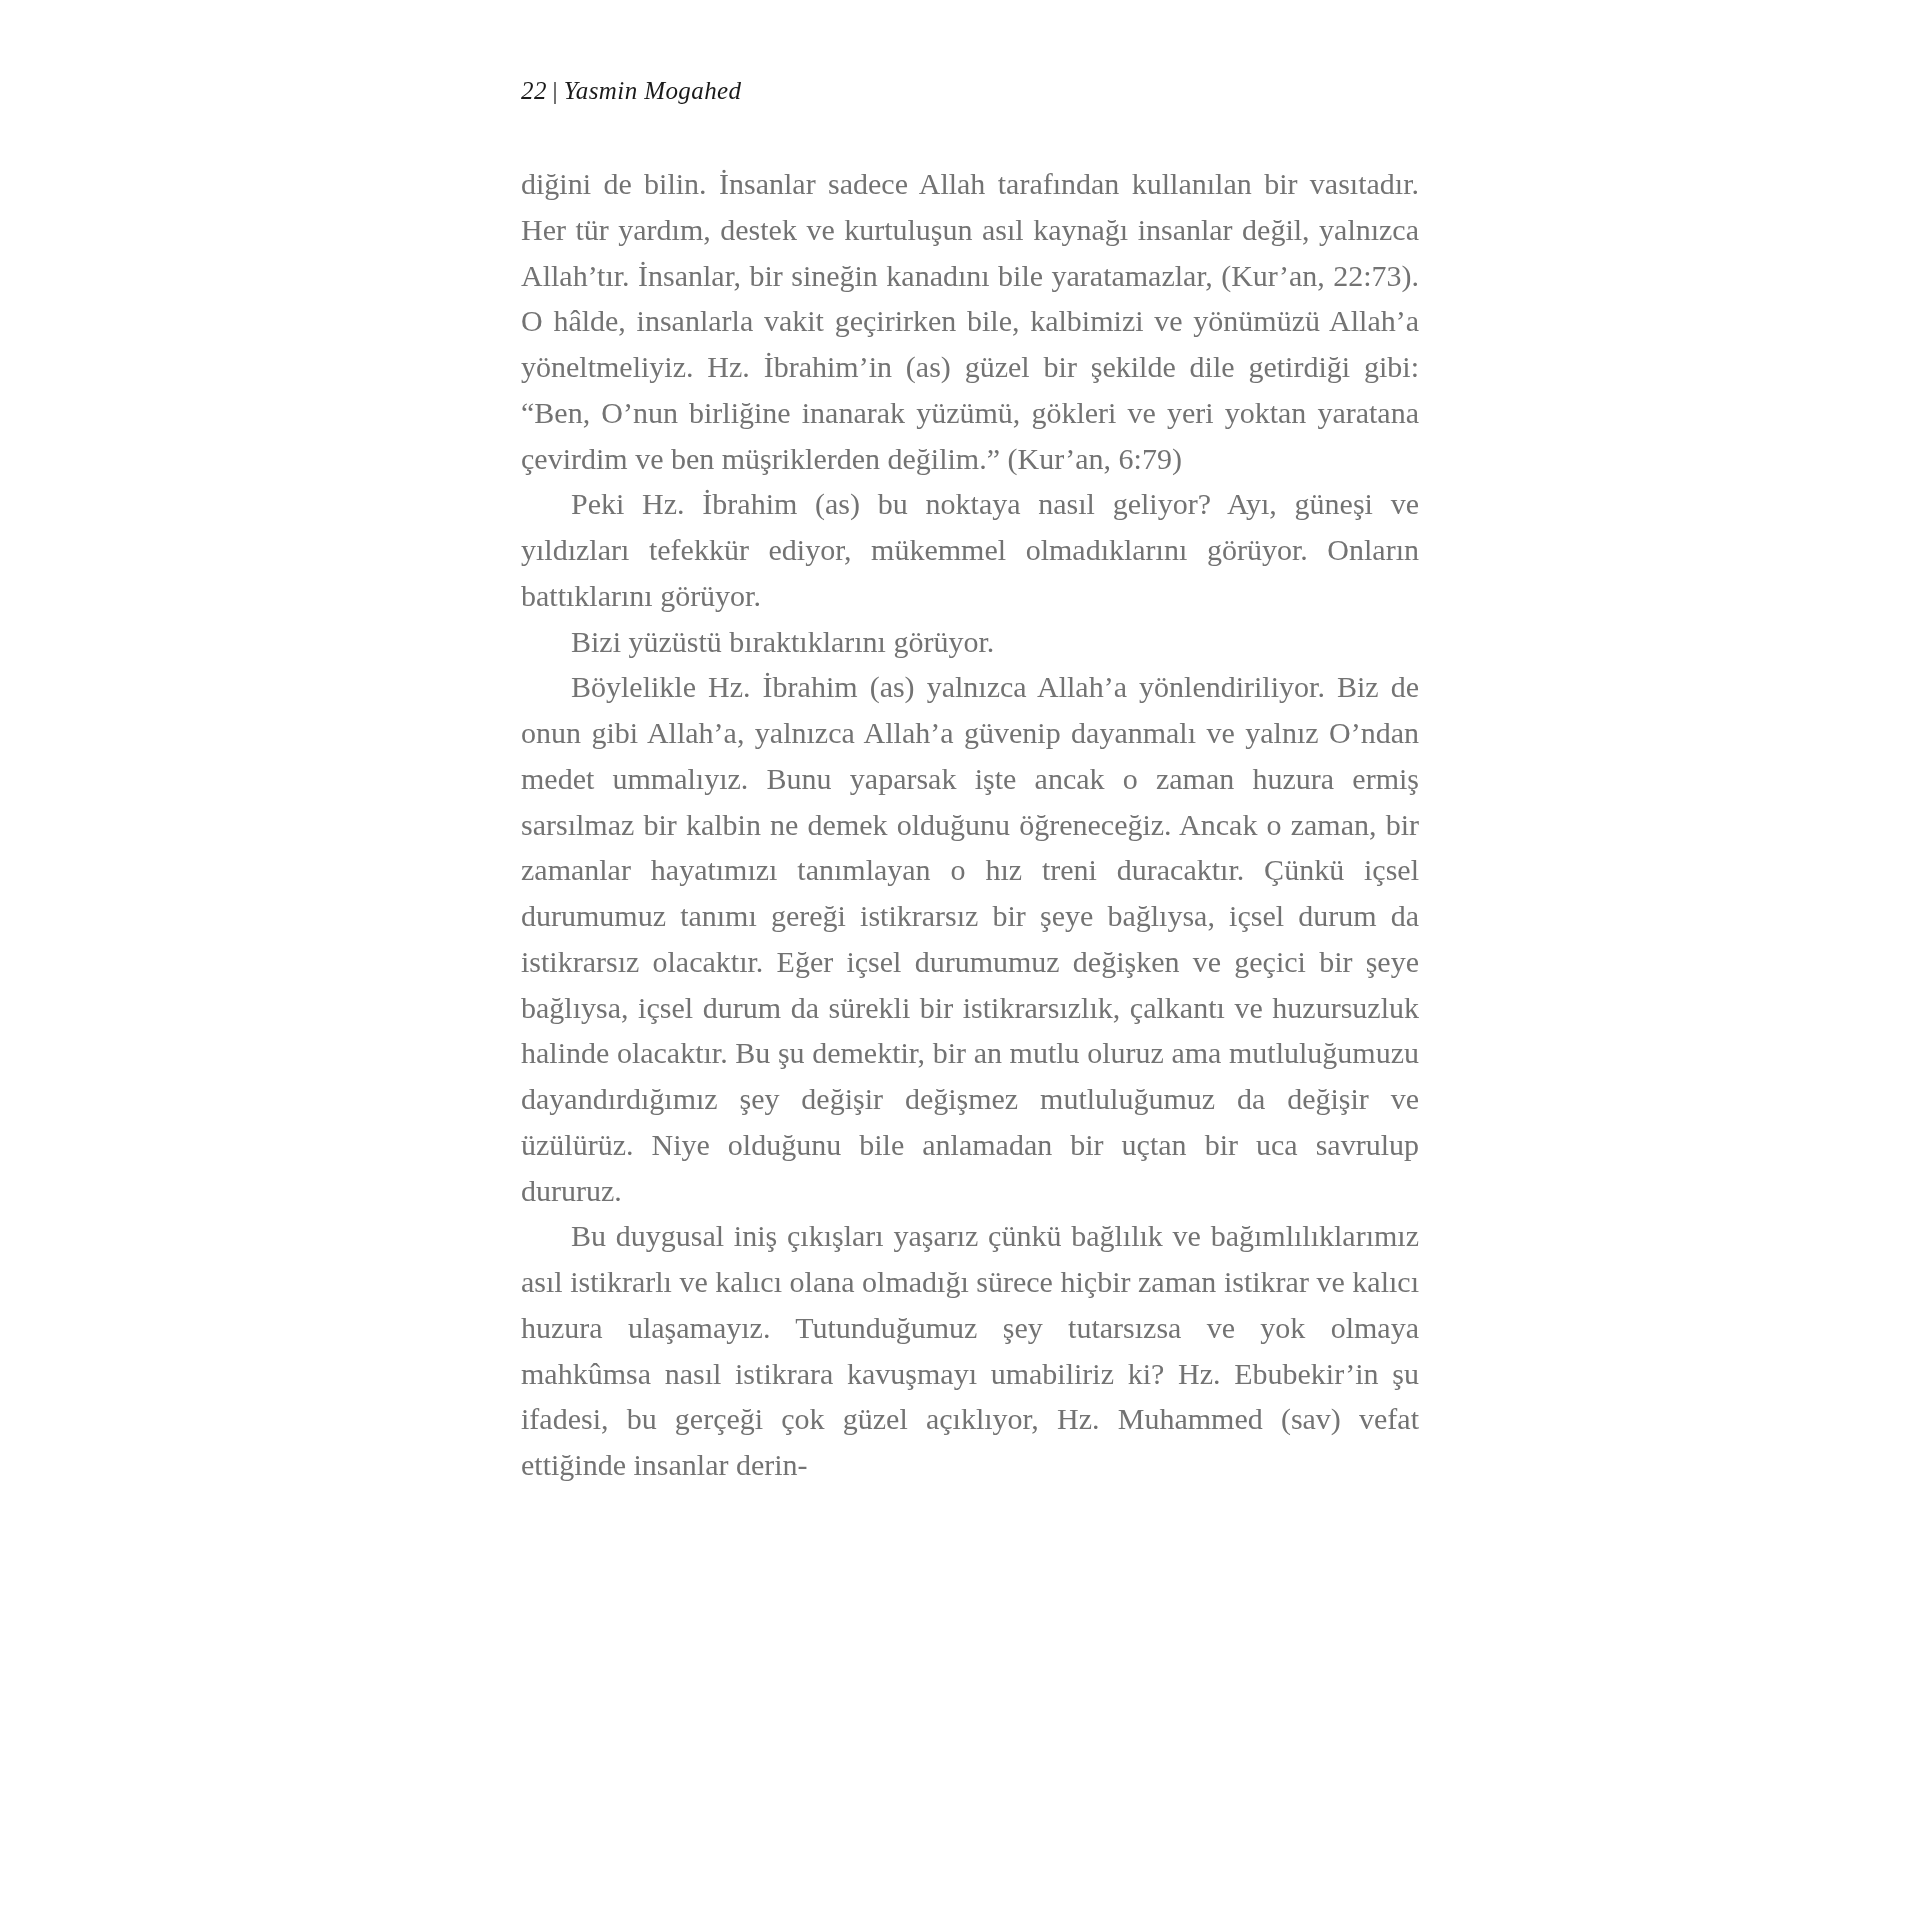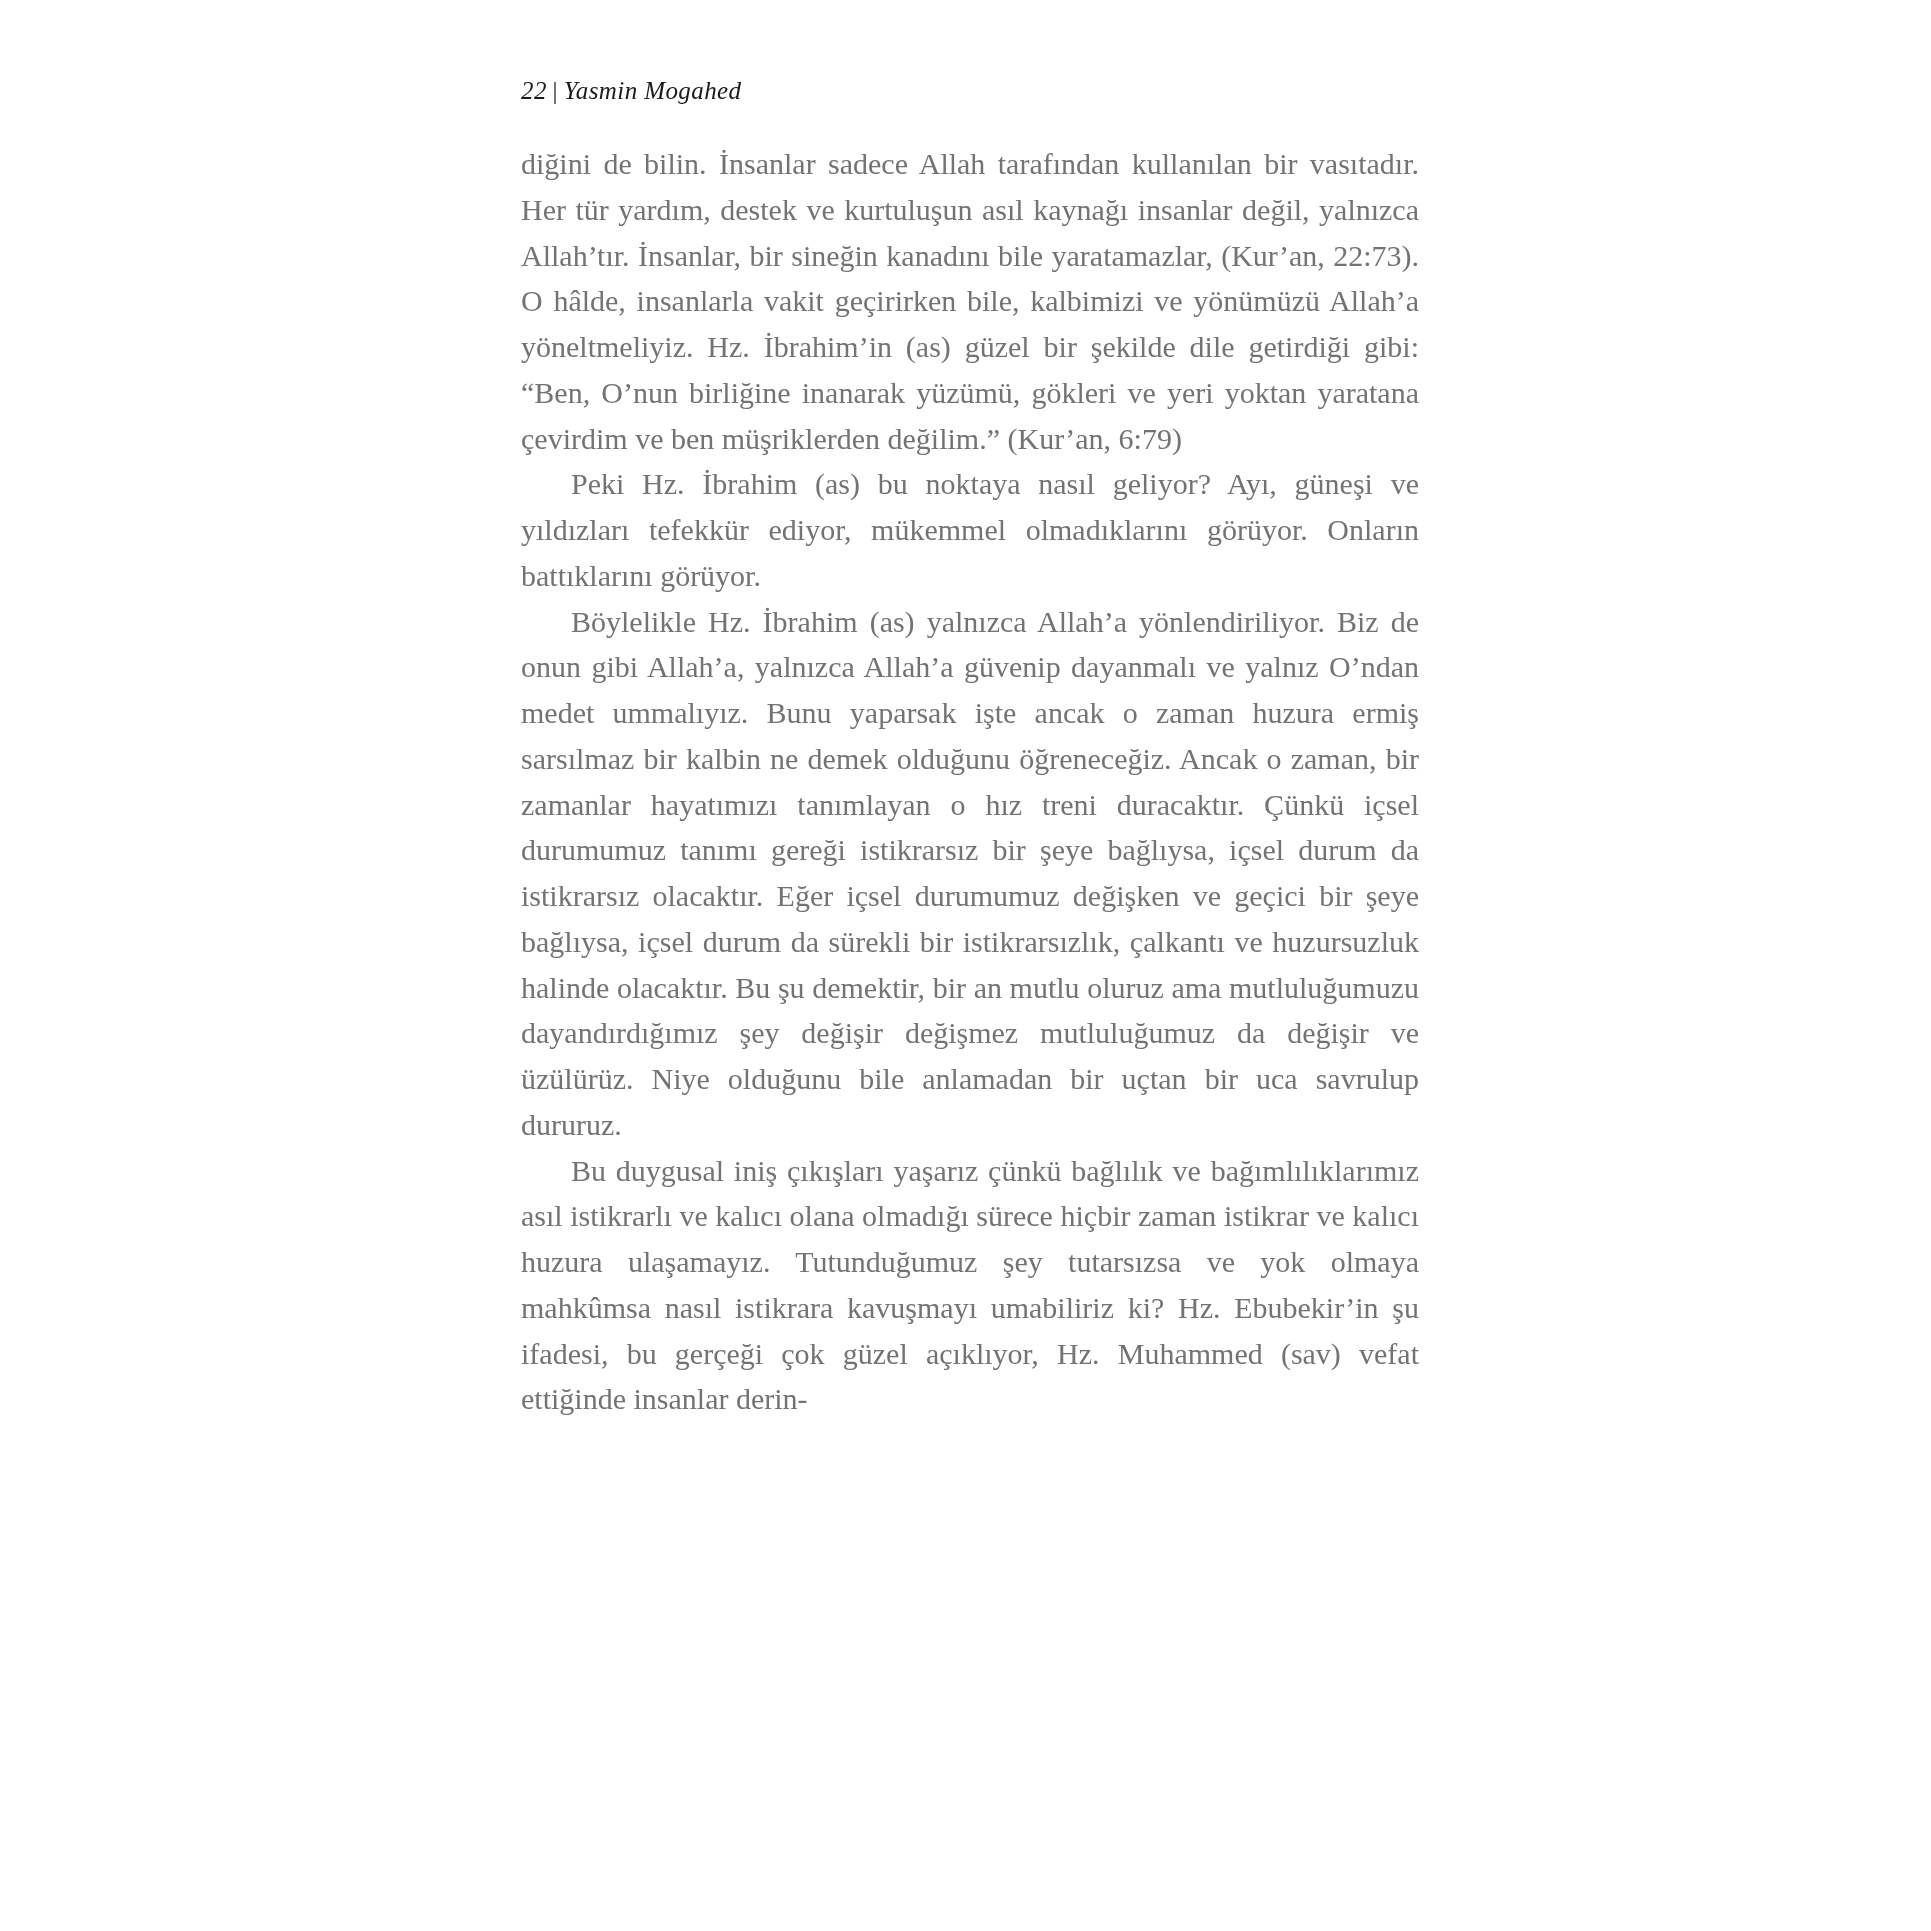--- a/index.html
+++ b/index.html
@@ -27,21 +27,21 @@
     left: 521px;
     top: 77px;
     width: 898px;
   }
 
   .running-head {
     font-style: italic;
     font-size: 25px;
     letter-spacing: 0.4px;
     color: #1a1a1a;
-    margin-bottom: 36px;
+    margin-bottom: 56px;
     white-space: nowrap;
   }
   .running-head .folio {
     font-style: italic;
   }
   .running-head .sep {
     font-style: normal;
     padding: 0 5.8px;
   }
 
@@ -70,19 +70,20 @@
 <div class="page">
   <div class="page-inner">
 
     <div class="running-head">
       <span class="folio">22</span><span class="sep">|</span><span class="author">Yasmin Mogahed</span>
     </div>
 
     <div class="body-text">
       <p class="noindent">diğini de bilin. İnsanlar sadece Allah tarafından kullanılan bir vasıtadır. Her tür yardım, destek ve kurtuluşun asıl kaynağı insanlar değil, yalnızca Allah’tır. İnsanlar, bir sineğin kanadını bile yaratamazlar, (Kur’an, 22:73). O hâlde, insanlarla vakit geçirirken bile, kalbimizi ve yönümüzü Allah’a yöneltmeliyiz. Hz. İbrahim’in (as) güzel bir şekilde dile getirdiği gibi: “Ben, O’nun birliğine inanarak yüzümü, gökleri ve yeri yoktan yaratana çevirdim ve ben müşriklerden değilim.” (Kur’an, 6:79)</p>
       <p class="indent">Peki Hz. İbrahim (as) bu noktaya nasıl geliyor? Ayı, güneşi ve yıldızları tefekkür ediyor, mükemmel olmadıklarını görüyor. Onların battıklarını görüyor.</p>
+      <p class="indent">Bizi yüzüstü bıraktıklarını görüyor.</p>
       <p class="indent">Böylelikle Hz. İbrahim (as) yalnızca Allah’a yönlendiriliyor. Biz de onun gibi Allah’a, yalnızca Allah’a güvenip dayanmalı ve yalnız O’ndan medet ummalıyız. Bunu yaparsak işte ancak o zaman huzura ermiş sarsılmaz bir kalbin ne demek olduğunu öğreneceğiz. Ancak o zaman, bir zamanlar hayatımızı tanımlayan o hız treni duracaktır. Çünkü içsel durumumuz tanımı gereği istikrarsız bir şeye bağlıysa, içsel durum da istikrarsız olacaktır. Eğer içsel durumumuz değişken ve geçici bir şeye bağlıysa, içsel durum da sürekli bir istikrarsızlık, çalkantı ve huzursuzluk halinde olacaktır. Bu şu demektir, bir an mutlu oluruz ama mutluluğumuzu dayandırdığımız şey değişir değişmez mutluluğumuz da değişir ve üzülürüz. Niye olduğunu bile anlamadan bir uçtan bir uca savrulup dururuz.</p>
       <p class="indent">Bu duygusal iniş çıkışları yaşarız çünkü bağlılık ve bağımlılıklarımız asıl istikrarlı ve kalıcı olana olmadığı sürece hiçbir zaman istikrar ve kalıcı huzura ulaşamayız. Tutunduğumuz şey tutarsızsa ve yok olmaya mahkûmsa nasıl istikrara kavuşmayı umabiliriz ki? Hz. Ebubekir’in şu ifadesi, bu gerçeği çok güzel açıklıyor, Hz. Muhammed (sav) vefat ettiğinde insanlar derin-</p>
     </div>
 
   </div>
 </div>
 
 
 </body></html>

